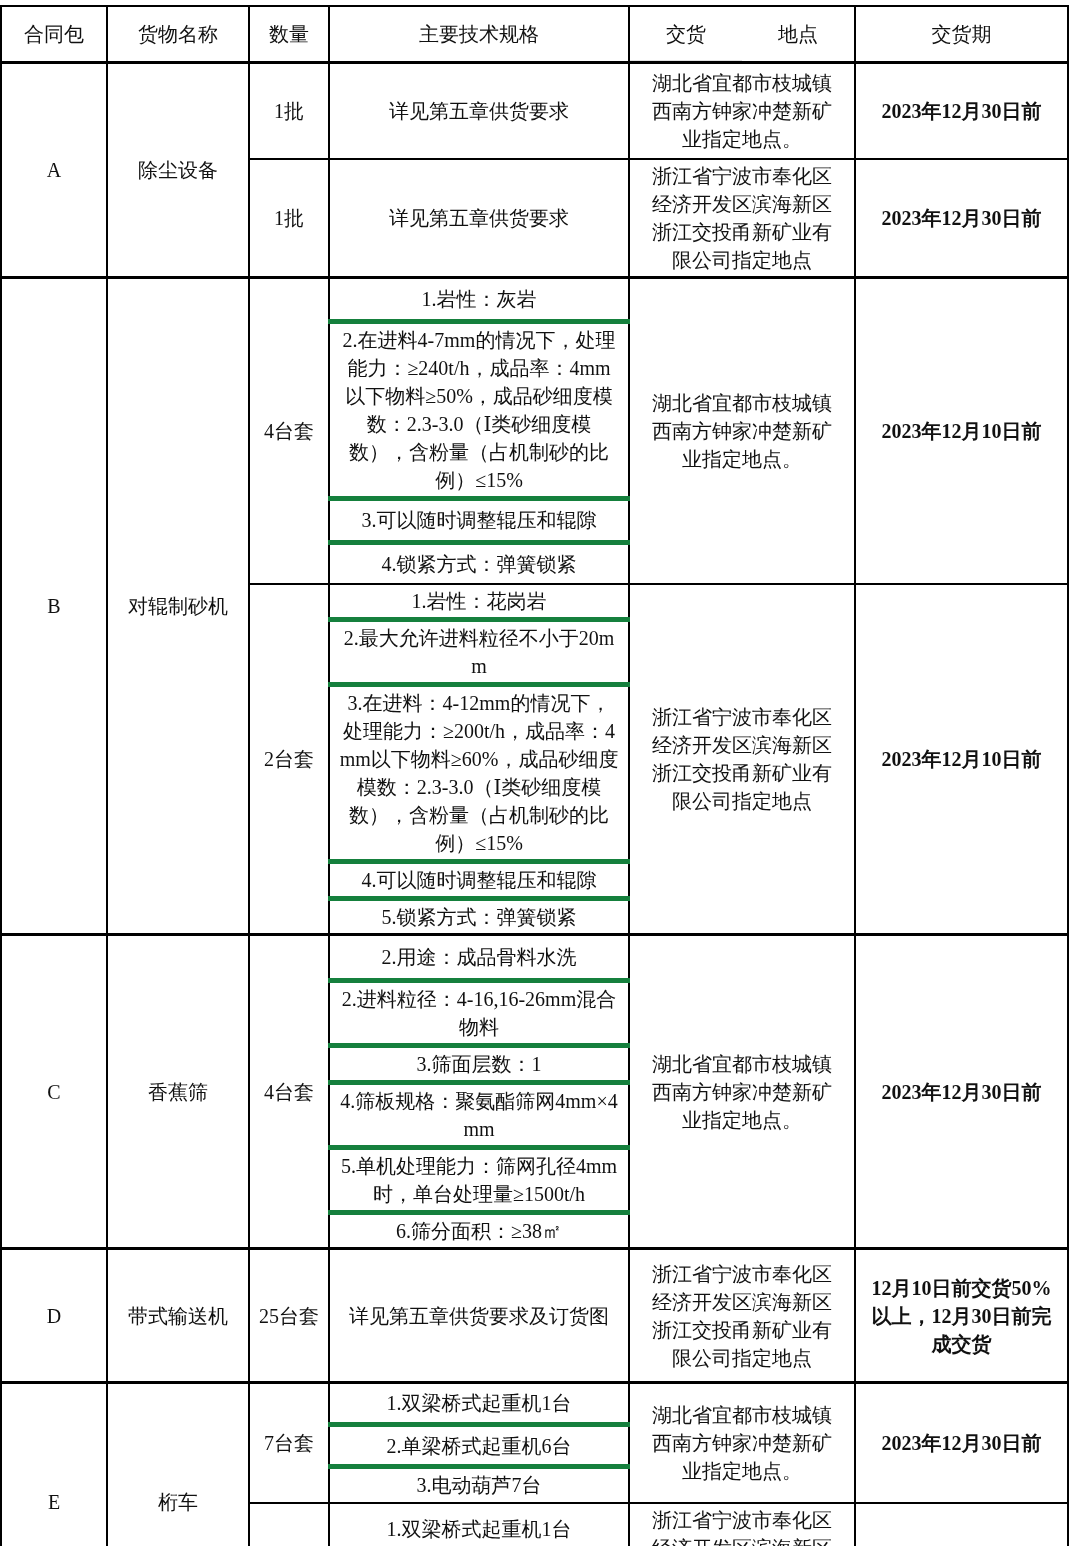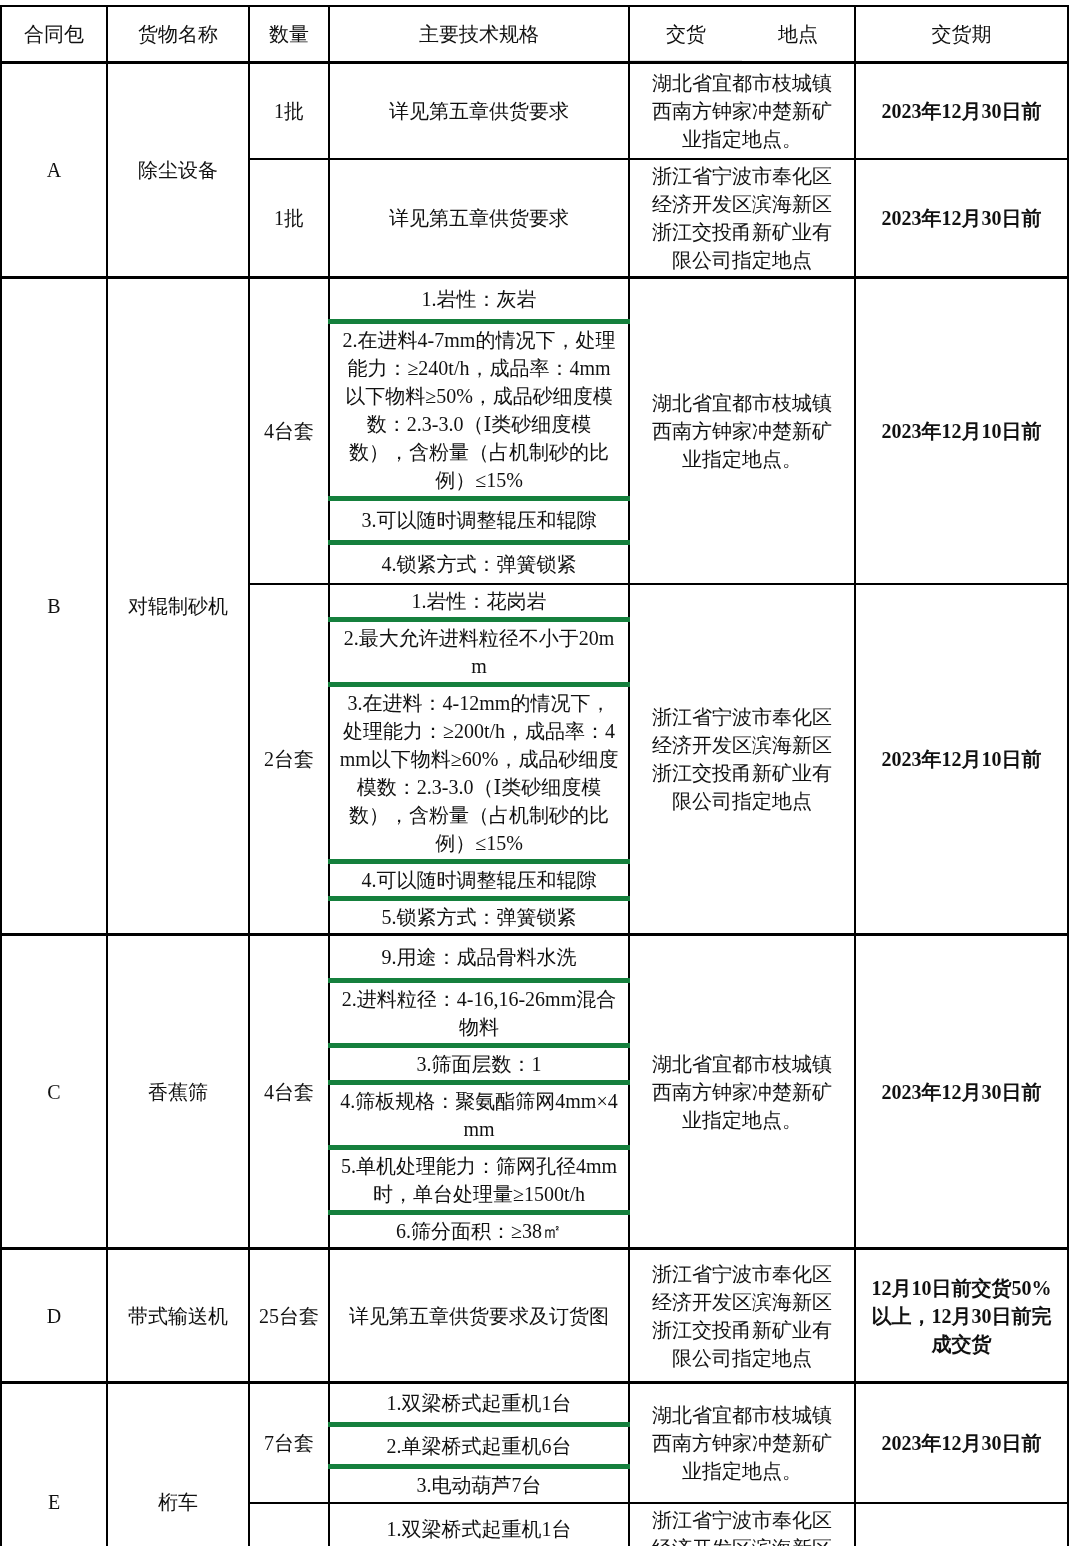--- a/index.html
+++ b/index.html
@@ -129,21 +129,21 @@
       <td class="spec gt gb">4.可以随时调整辊压和辊隙</td>
     </tr>
     <tr style="height:32px">
       <td class="spec gt">5.锁紧方式：弹簧锁紧</td>
     </tr>
 
     <tr style="height:46px">
       <td class="sec" rowspan="6">C</td>
       <td class="sec" rowspan="6">香蕉筛</td>
       <td class="sec qty" rowspan="6">4台套</td>
-      <td class="sec spec gb">9.用途：成品骨料水洗</td>
+      <td class="sec spec gb">2.用途：成品骨料水洗</td>
       <td class="sec loc" rowspan="6">湖北省宜都市枝城镇西南方钟家冲楚新矿业指定地点。</td>
       <td class="sec per" rowspan="6">2023年12月30日前</td>
     </tr>
     <tr style="height:62px">
       <td class="spec gt gb">2.进料粒径：4-16,16-26mm混合物料</td>
     </tr>
     <tr style="height:28px">
       <td class="spec gt gb">3.筛面层数：1</td>
     </tr>
     <tr style="height:62px">

